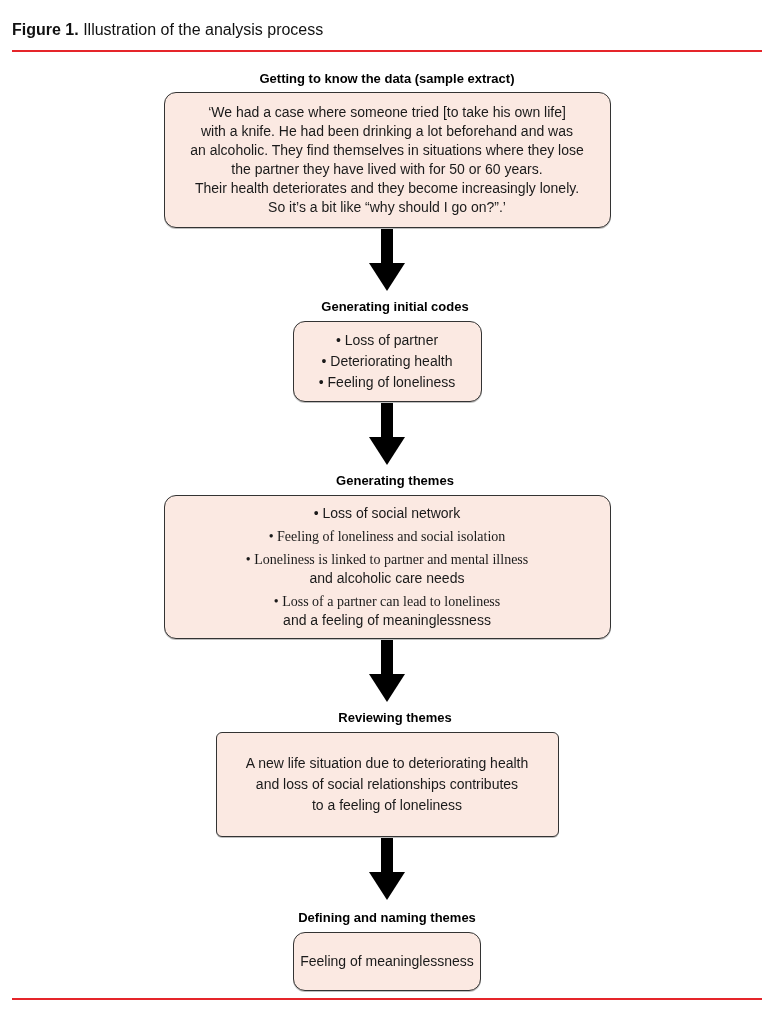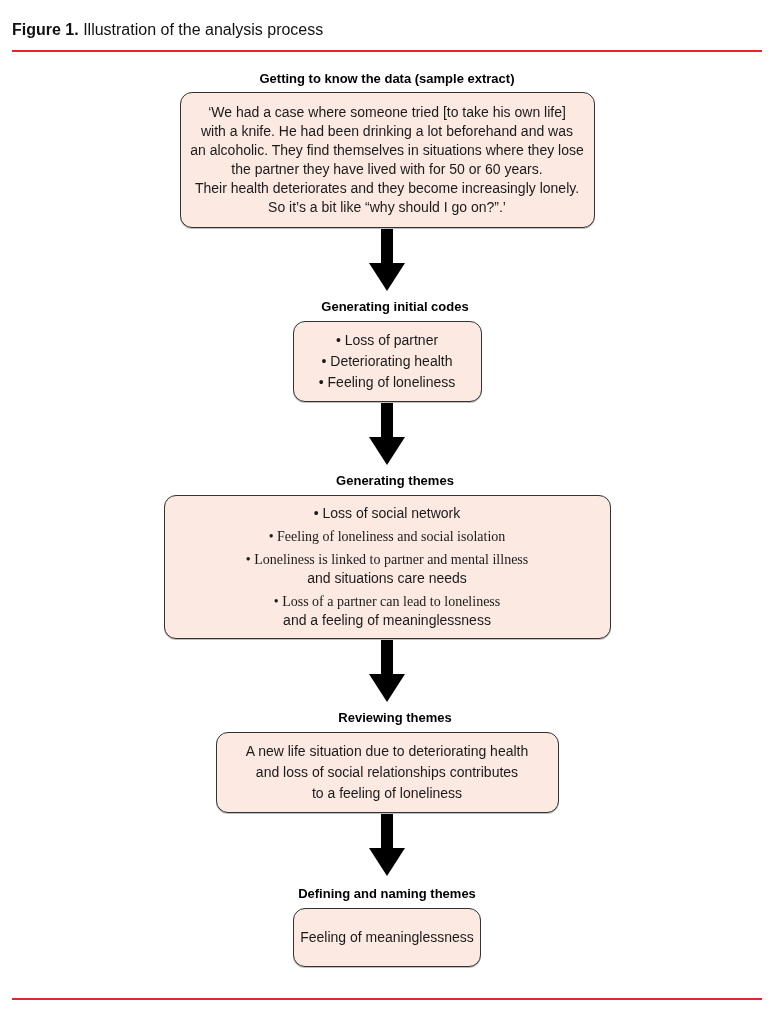--- a/index.html
+++ b/index.html
@@ -55,27 +55,27 @@
     margin-top: 5px;
     background: #fbe9e2;
     border: 1px solid #333333;
     border-radius: 12px;
     text-align: center;
     font-size: 14px;
     padding: 10px 8px;
     box-shadow: 0 1px 0 rgba(0,0,0,0.25);
   }
   .box .line { line-height: 19px; }
-  .box1 { width: 415px; }
+  .box1 { width: 447px; }
   .box2 { width: 189px; margin-top: 6px; padding: 8px 6px; }
   .box2 .line { line-height: 21px; }
   .box3 { width: 447px; margin-top: 6px; padding: 8px 8px; }
   .box3 .line { line-height: 19px; }
   .box3 .line.bullet-gap { margin-top: 4px; font-family: Liberation Serif, serif; }
-  .box4 { width: 343px; margin-top: 6px; padding: 8px 6px; }
+  .box4 { width: 343px; margin-top: 6px; padding: 20px 6px; border-radius: 6px; }
   .box4 .line { line-height: 21px; }
   .box5 { width: 188px; margin-top: 6px; padding: 18px 6px; }
   .box5 .line { line-height: 21px; }
   .arrow {
     width: 36px;
     display: flex;
     flex-direction: column;
     align-items: center;
     margin-top: 1px;
   }
@@ -125,21 +125,21 @@
     <div class="arrow">
       <div class="stem"></div>
       <div class="head"></div>
     </div>
 
     <div class="stage-title tight">Generating themes</div>
     <div class="box box3">
       <div class="line">• Loss of social network</div>
       <div class="line bullet-gap">• Feeling of loneliness and social isolation</div>
       <div class="line bullet-gap">• Loneliness is linked to partner and mental illness</div>
-      <div class="line">and situations care needs</div>
+      <div class="line">and alcoholic care needs</div>
       <div class="line bullet-gap">• Loss of a partner can lead to loneliness</div>
       <div class="line">and a feeling of meaninglessness</div>
     </div>
 
     <div class="arrow">
       <div class="stem"></div>
       <div class="head"></div>
     </div>
 
     <div class="stage-title tight">Reviewing themes</div>

